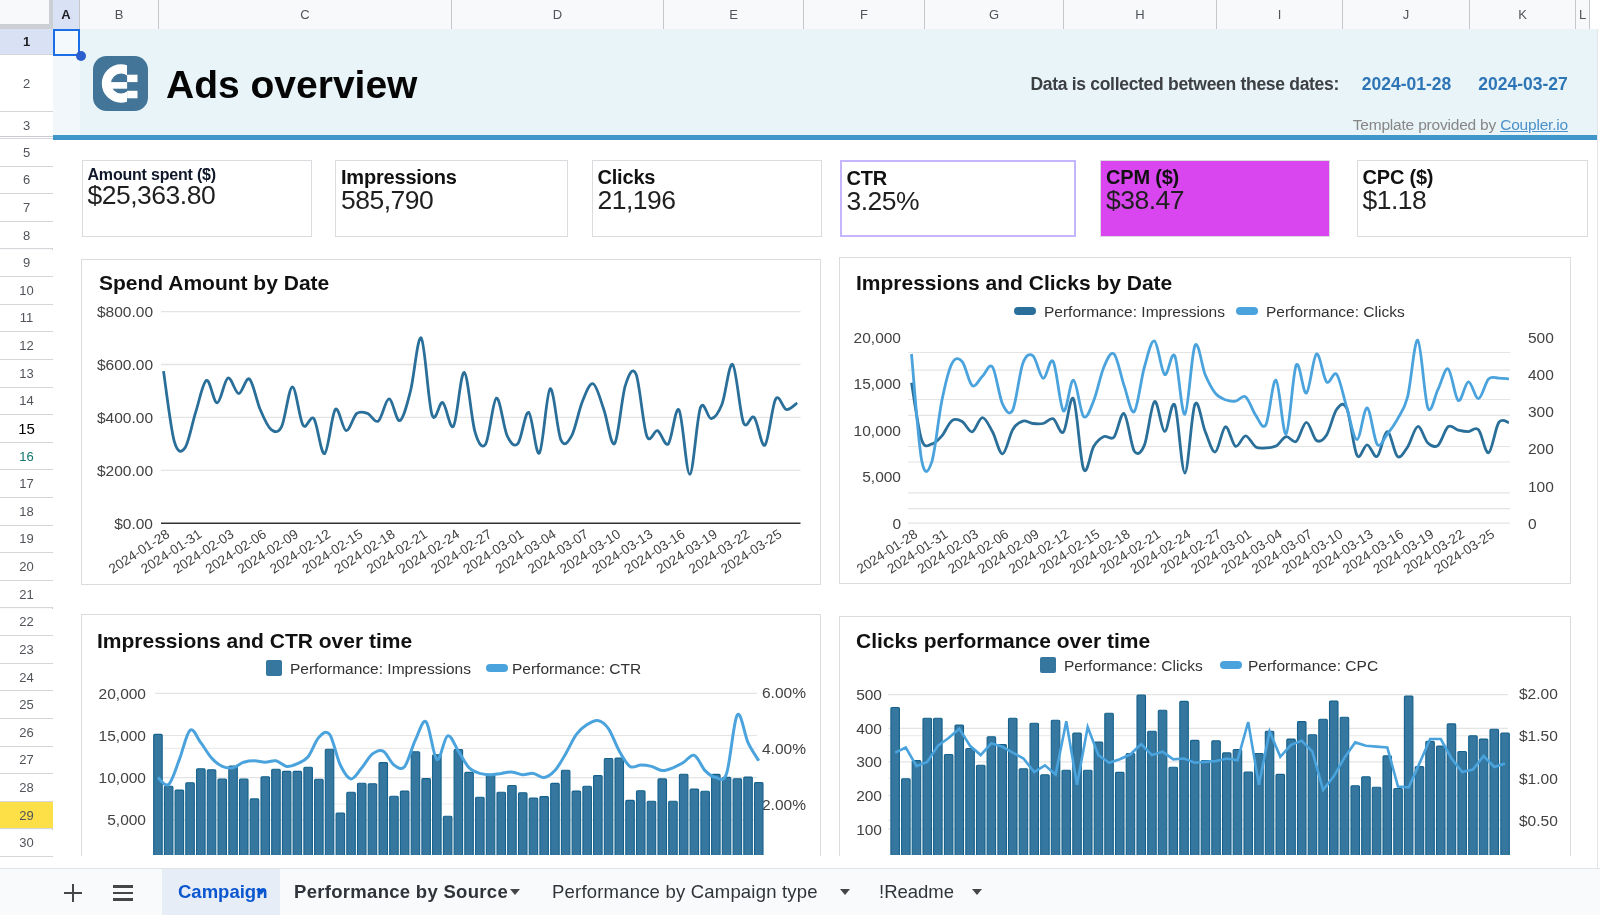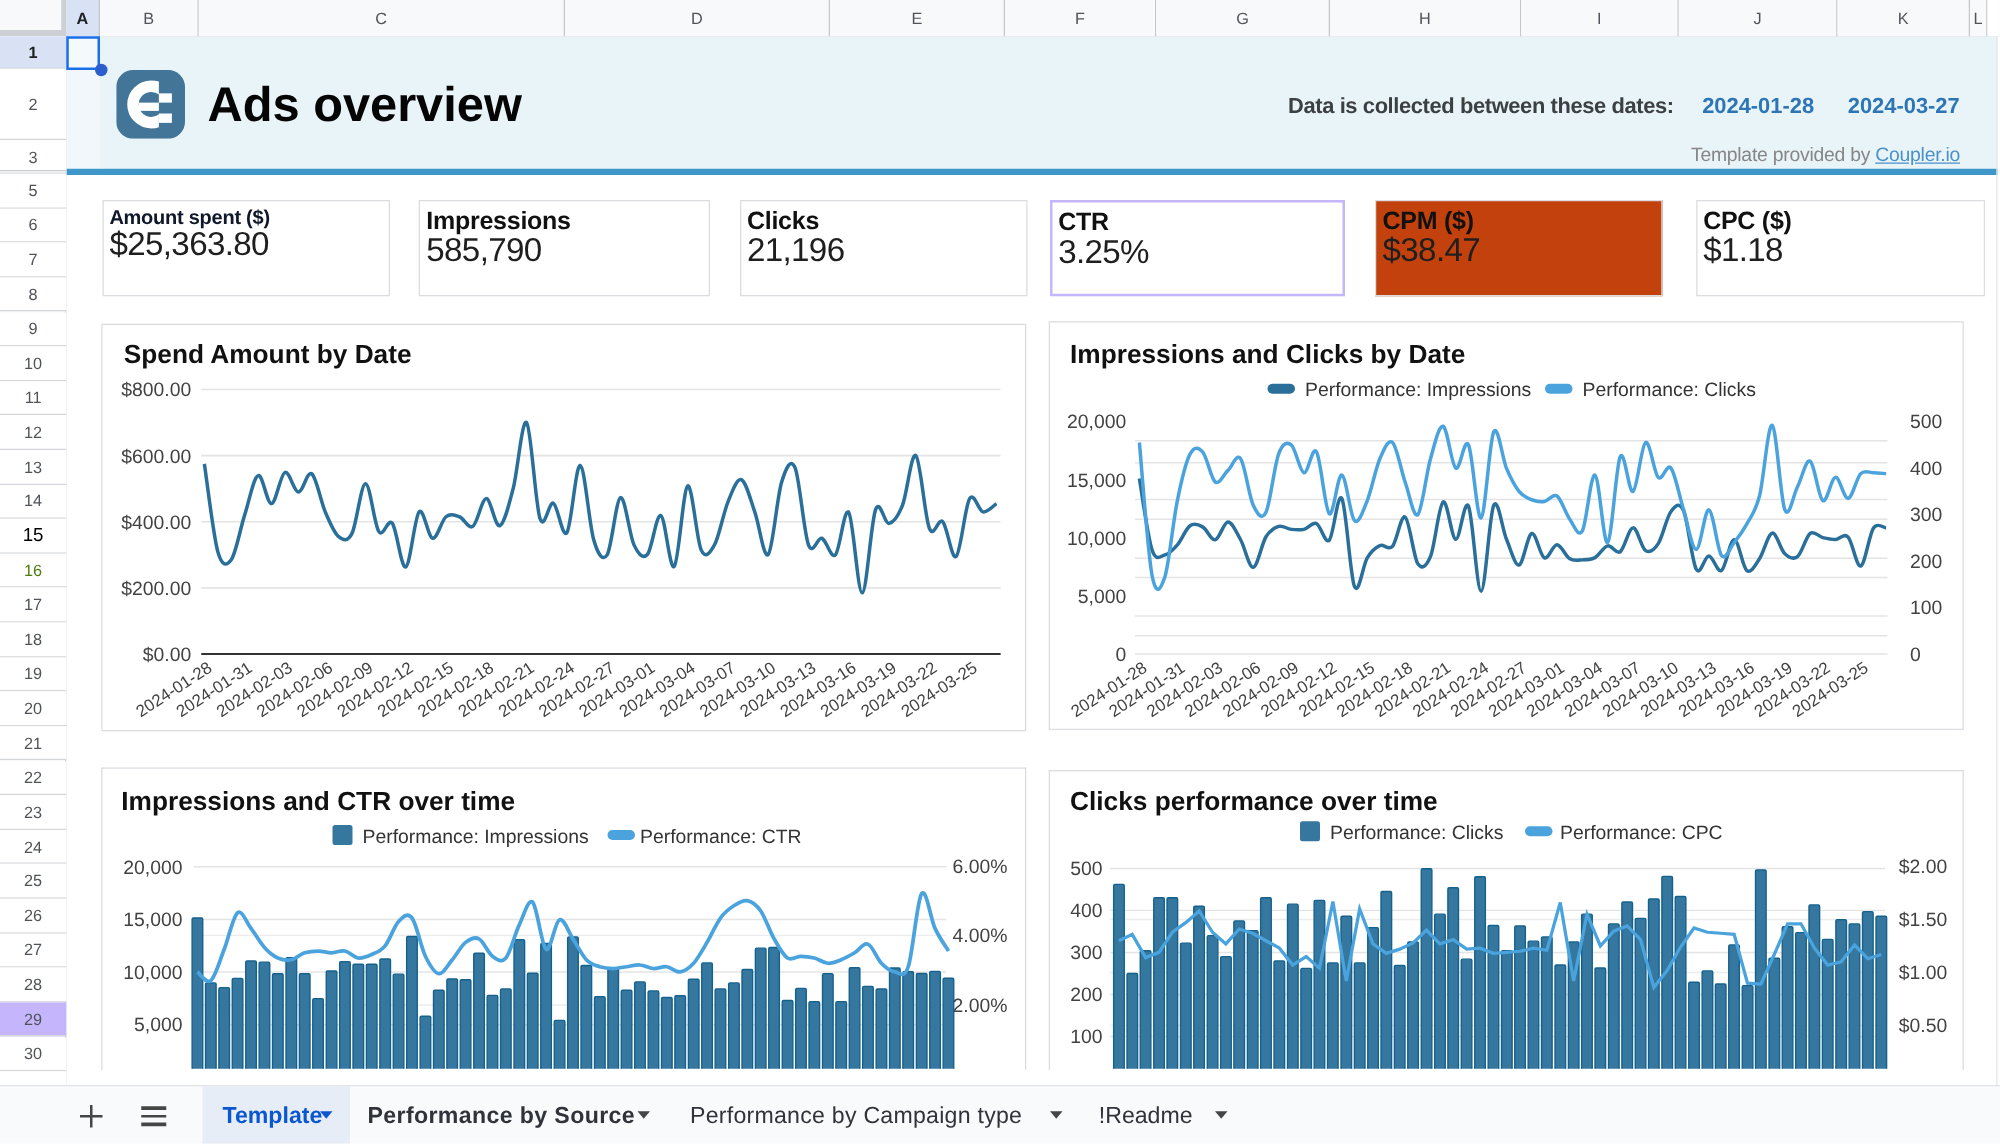--- a/index.html
+++ b/index.html
@@ -38,34 +38,34 @@
 <div style="position:absolute;left:0;top:166.6px;width:53px;height:27.6px;background:#ffffff;border-bottom:1px solid #d4d6d9;box-sizing:border-box;display:flex;align-items:center;justify-content:center;font-size:13px;font-weight:400;color:#50545a">6</div>
 <div style="position:absolute;left:0;top:194.2px;width:53px;height:27.6px;background:#ffffff;border-bottom:1px solid #d4d6d9;box-sizing:border-box;display:flex;align-items:center;justify-content:center;font-size:13px;font-weight:400;color:#50545a">7</div>
 <div style="position:absolute;left:0;top:221.9px;width:53px;height:27.6px;background:#ffffff;border-bottom:1px solid #d4d6d9;box-sizing:border-box;display:flex;align-items:center;justify-content:center;font-size:13px;font-weight:400;color:#50545a">8</div>
 <div style="position:absolute;left:0;top:249.5px;width:53px;height:27.6px;background:#ffffff;border-bottom:1px solid #d4d6d9;box-sizing:border-box;display:flex;align-items:center;justify-content:center;font-size:13px;font-weight:400;color:#50545a">9</div>
 <div style="position:absolute;left:0;top:277.1px;width:53px;height:27.6px;background:#ffffff;border-bottom:1px solid #d4d6d9;box-sizing:border-box;display:flex;align-items:center;justify-content:center;font-size:13px;font-weight:400;color:#50545a">10</div>
 <div style="position:absolute;left:0;top:304.7px;width:53px;height:27.6px;background:#ffffff;border-bottom:1px solid #d4d6d9;box-sizing:border-box;display:flex;align-items:center;justify-content:center;font-size:13px;font-weight:400;color:#50545a">11</div>
 <div style="position:absolute;left:0;top:332.3px;width:53px;height:27.6px;background:#ffffff;border-bottom:1px solid #d4d6d9;box-sizing:border-box;display:flex;align-items:center;justify-content:center;font-size:13px;font-weight:400;color:#50545a">12</div>
 <div style="position:absolute;left:0;top:360.0px;width:53px;height:27.6px;background:#ffffff;border-bottom:1px solid #d4d6d9;box-sizing:border-box;display:flex;align-items:center;justify-content:center;font-size:13px;font-weight:400;color:#50545a">13</div>
 <div style="position:absolute;left:0;top:387.6px;width:53px;height:27.6px;background:#ffffff;border-bottom:1px solid #d4d6d9;box-sizing:border-box;display:flex;align-items:center;justify-content:center;font-size:13px;font-weight:400;color:#50545a">14</div>
 <div style="position:absolute;left:0;top:415.2px;width:53px;height:27.6px;background:#ffffff;border-bottom:1px solid #d4d6d9;box-sizing:border-box;display:flex;align-items:center;justify-content:center;font-size:15px;font-weight:400;color:#000000">15</div>
-<div style="position:absolute;left:0;top:442.8px;width:53px;height:27.6px;background:#ffffff;border-bottom:1px solid #d4d6d9;box-sizing:border-box;display:flex;align-items:center;justify-content:center;font-size:13px;font-weight:400;color:#4d7c0f">16</div>
+<div style="position:absolute;left:0;top:442.8px;width:53px;height:27.6px;background:#ffffff;border-bottom:1px solid #d4d6d9;box-sizing:border-box;display:flex;align-items:center;justify-content:center;font-size:13px;font-weight:400;color:#0f766e">16</div>
 <div style="position:absolute;left:0;top:470.4px;width:53px;height:27.6px;background:#ffffff;border-bottom:1px solid #d4d6d9;box-sizing:border-box;display:flex;align-items:center;justify-content:center;font-size:13px;font-weight:400;color:#50545a">17</div>
 <div style="position:absolute;left:0;top:498.1px;width:53px;height:27.6px;background:#ffffff;border-bottom:1px solid #d4d6d9;box-sizing:border-box;display:flex;align-items:center;justify-content:center;font-size:13px;font-weight:400;color:#50545a">18</div>
 <div style="position:absolute;left:0;top:525.7px;width:53px;height:27.6px;background:#ffffff;border-bottom:1px solid #d4d6d9;box-sizing:border-box;display:flex;align-items:center;justify-content:center;font-size:13px;font-weight:400;color:#50545a">19</div>
 <div style="position:absolute;left:0;top:553.3px;width:53px;height:27.6px;background:#ffffff;border-bottom:1px solid #d4d6d9;box-sizing:border-box;display:flex;align-items:center;justify-content:center;font-size:13px;font-weight:400;color:#50545a">20</div>
 <div style="position:absolute;left:0;top:580.9px;width:53px;height:27.6px;background:#ffffff;border-bottom:1px solid #d4d6d9;box-sizing:border-box;display:flex;align-items:center;justify-content:center;font-size:13px;font-weight:400;color:#50545a">21</div>
 <div style="position:absolute;left:0;top:608.5px;width:53px;height:27.6px;background:#ffffff;border-bottom:1px solid #d4d6d9;box-sizing:border-box;display:flex;align-items:center;justify-content:center;font-size:13px;font-weight:400;color:#50545a">22</div>
 <div style="position:absolute;left:0;top:636.2px;width:53px;height:27.6px;background:#ffffff;border-bottom:1px solid #d4d6d9;box-sizing:border-box;display:flex;align-items:center;justify-content:center;font-size:13px;font-weight:400;color:#50545a">23</div>
 <div style="position:absolute;left:0;top:663.8px;width:53px;height:27.6px;background:#ffffff;border-bottom:1px solid #d4d6d9;box-sizing:border-box;display:flex;align-items:center;justify-content:center;font-size:13px;font-weight:400;color:#50545a">24</div>
 <div style="position:absolute;left:0;top:691.4px;width:53px;height:27.6px;background:#ffffff;border-bottom:1px solid #d4d6d9;box-sizing:border-box;display:flex;align-items:center;justify-content:center;font-size:13px;font-weight:400;color:#50545a">25</div>
 <div style="position:absolute;left:0;top:719.0px;width:53px;height:27.6px;background:#ffffff;border-bottom:1px solid #d4d6d9;box-sizing:border-box;display:flex;align-items:center;justify-content:center;font-size:13px;font-weight:400;color:#50545a">26</div>
 <div style="position:absolute;left:0;top:746.6px;width:53px;height:27.6px;background:#ffffff;border-bottom:1px solid #d4d6d9;box-sizing:border-box;display:flex;align-items:center;justify-content:center;font-size:13px;font-weight:400;color:#50545a">27</div>
 <div style="position:absolute;left:0;top:774.3px;width:53px;height:27.6px;background:#ffffff;border-bottom:1px solid #d4d6d9;box-sizing:border-box;display:flex;align-items:center;justify-content:center;font-size:13px;font-weight:400;color:#50545a">28</div>
-<div style="position:absolute;left:0;top:801.9px;width:53px;height:27.6px;background:#c4b5fd;border-bottom:1px solid #d4d6d9;box-sizing:border-box;display:flex;align-items:center;justify-content:center;font-size:13px;font-weight:400;color:#50545a">29</div>
+<div style="position:absolute;left:0;top:801.9px;width:53px;height:27.6px;background:#fde047;border-bottom:1px solid #d4d6d9;box-sizing:border-box;display:flex;align-items:center;justify-content:center;font-size:13px;font-weight:400;color:#50545a">29</div>
 <div style="position:absolute;left:0;top:829.5px;width:53px;height:27.6px;background:#ffffff;border-bottom:1px solid #d4d6d9;box-sizing:border-box;display:flex;align-items:center;justify-content:center;font-size:13px;font-weight:400;color:#50545a">30</div>
 <div style="position:absolute;left:0;top:857.1px;width:53px;height:10.9px;background:#ffffff"></div>
 <div style="position:absolute;left:0;top:136.2px;width:53px;height:1.2px;background:#c9cbce"></div>
 
 <div class="abs" style="left:53px;top:29px;width:27px;height:27px;background:#f4f9fc;border:2.5px solid #1a6fe8"></div>
 <div class="abs" style="left:75.5px;top:50.5px;width:10.5px;height:10.5px;border-radius:50%;background:#2b5fce"></div>
 
 <svg style="position:absolute;left:93px;top:56px" width="55" height="55" viewBox="0 0 55 55">
 <rect x="0" y="0" width="55" height="55" rx="13.5" fill="#427597"></rect>
 <defs>
@@ -97,21 +97,21 @@
 <div style="margin:-4px 0 0 5px;font-size:26.5px;color:#1f1f1f;letter-spacing:-0.5px">585,790</div>
     </div>
 <div style="position:absolute;left:591.5px;top:160px;width:230px;height:77px;border:1px solid #dadce0;background:#fff;box-sizing:border-box">
 <div style="margin:5px 0 0 5px;font-size:20px;font-weight:bold;color:#111;letter-spacing:-0.2px">Clicks</div>
 <div style="margin:-4px 0 0 5px;font-size:26.5px;color:#1f1f1f;letter-spacing:-0.5px">21,196</div>
     </div>
 <div style="position:absolute;left:839.5px;top:160px;width:236px;height:77px;border:2px solid #c4b5fd;background:#fff;box-sizing:border-box">
 <div style="margin:5px 0 0 5px;font-size:20px;font-weight:bold;color:#111;letter-spacing:-0.2px">CTR</div>
 <div style="margin:-4px 0 0 5px;font-size:26.5px;color:#1f1f1f;letter-spacing:-0.5px">3.25%</div>
     </div>
-<div style="position:absolute;left:1100px;top:160px;width:230px;height:77px;border:1px solid #dadce0;background:#c2410c;box-sizing:border-box">
+<div style="position:absolute;left:1100px;top:160px;width:230px;height:77px;border:1px solid #dadce0;background:#d946ef;box-sizing:border-box">
 <div style="margin:5px 0 0 5px;font-size:20px;font-weight:bold;color:#111;letter-spacing:-0.2px">CPM ($)</div>
 <div style="margin:-4px 0 0 5px;font-size:26.5px;color:#1f1f1f;letter-spacing:-0.5px">$38.47</div>
     </div>
 <div style="position:absolute;left:1356.5px;top:160px;width:231px;height:77px;border:1px solid #dadce0;background:#fff;box-sizing:border-box">
 <div style="margin:5px 0 0 5px;font-size:20px;font-weight:bold;color:#111;letter-spacing:-0.2px">CPC ($)</div>
 <div style="margin:-4px 0 0 5px;font-size:26.5px;color:#1f1f1f;letter-spacing:-0.5px">$1.18</div>
     </div>
 
 <div style="position:absolute;left:80.5px;top:258.5px;width:740px;height:326px;border:1px solid #dadce0;background:#fff;box-sizing:border-box"></div>
 <div style="position:absolute;left:838.5px;top:256.5px;width:732px;height:327.5px;border:1px solid #dadce0;background:#fff;box-sizing:border-box"></div>
@@ -357,21 +357,21 @@
 <text x="1248" y="671" font-size="15.5" fill="#333">Performance: CPC</text>
 </svg>
 
 <div class="abs" style="left:0;top:868px;width:1600px;height:47px;background:#f9fafb;border-top:1px solid #e1e3e5"></div>
 <div class="abs" style="left:64px;top:891.5px;width:18px;height:2.2px;background:#444746"></div>
 <div class="abs" style="left:71.9px;top:883.5px;width:2.2px;height:18px;background:#444746"></div>
 <div class="abs" style="left:113px;top:885px;width:20px;height:2.6px;background:#444746"></div>
 <div class="abs" style="left:113px;top:891.5px;width:20px;height:2.6px;background:#444746"></div>
 <div class="abs" style="left:113px;top:898px;width:20px;height:2.6px;background:#444746"></div>
 <div class="abs" style="left:162px;top:869px;width:118px;height:46px;background:#e7edf6"></div>
-<div class="abs" style="left:178px;top:881px;font-size:18.5px;font-weight:bold;color:#0b57d0">Template</div>
+<div class="abs" style="left:178px;top:881px;font-size:18.5px;font-weight:bold;color:#0b57d0">Campaign</div>
 <div class="abs" style="left:256px;top:889px;width:0;height:0;border-left:5.5px solid transparent;border-right:5.5px solid transparent;border-top:6px solid #0b57d0"></div>
 <div class="abs" style="left:294px;top:881px;font-size:18.5px;font-weight:700;color:#30343a;letter-spacing:0.3px">Performance by Source</div>
 <div class="abs" style="left:510px;top:889px;width:0;height:0;border-left:5.5px solid transparent;border-right:5.5px solid transparent;border-top:6px solid #444746"></div>
 <div class="abs" style="left:552px;top:881px;font-size:18.5px;font-weight:500;color:#30343a;letter-spacing:0.2px">Performance by Campaign type</div>
 <div class="abs" style="left:840px;top:889px;width:0;height:0;border-left:5.5px solid transparent;border-right:5.5px solid transparent;border-top:6px solid #444746"></div>
 <div class="abs" style="left:879px;top:881px;font-size:18.5px;font-weight:500;color:#30343a">!Readme</div>
 <div class="abs" style="left:972px;top:889px;width:0;height:0;border-left:5.5px solid transparent;border-right:5.5px solid transparent;border-top:6px solid #444746"></div>
 
 </div>
 

